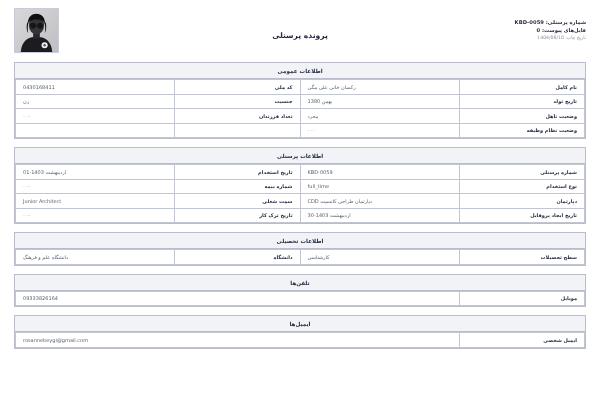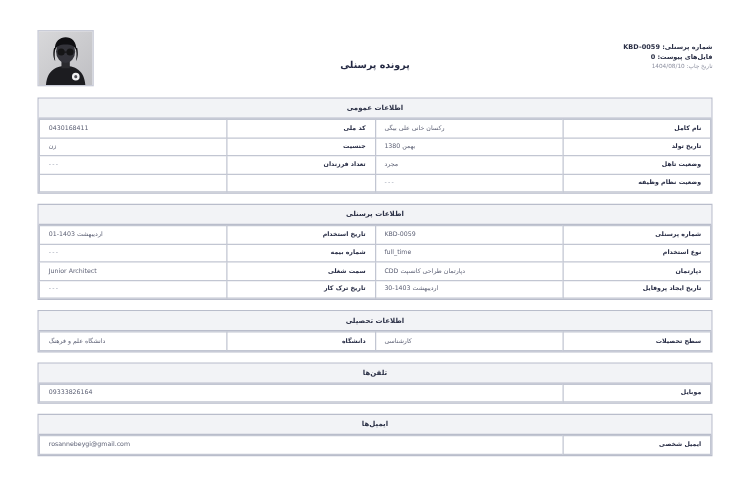--- a/index.html
+++ b/index.html
@@ -15,21 +15,21 @@
     font-family: "DejaVu Sans", "Liberation Sans", sans-serif;
     color: #2b3046;
     direction: rtl;
     overflow: hidden;
   }
 
   .page {
     position: relative;
     width: 600px;
     height: 400px;
-    padding: 16px;
+    padding: 0;
   }
 
   
   .header {
     position: relative;
     height: 62px;
     padding: 8px 14px 0 14px;
   }
   .meta-block {
     position: absolute;

